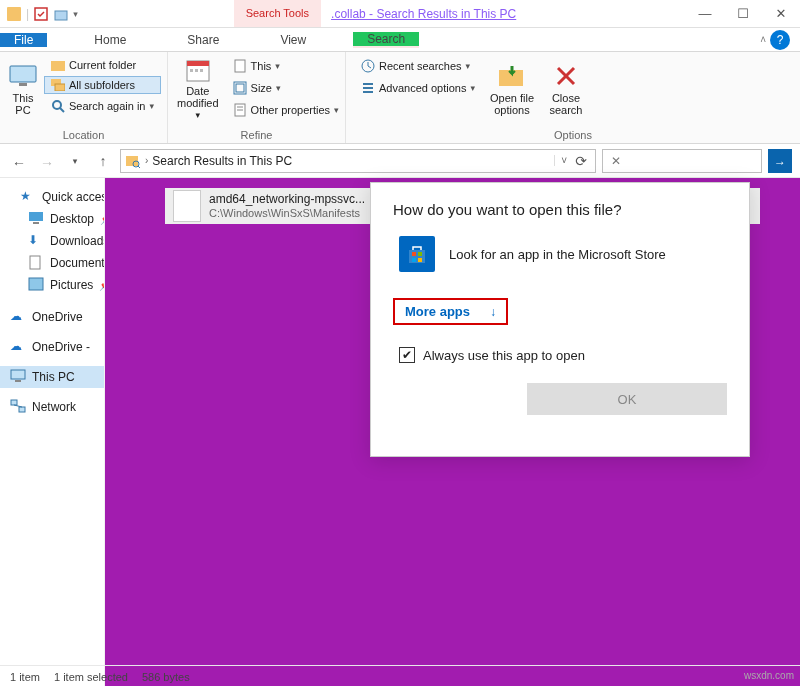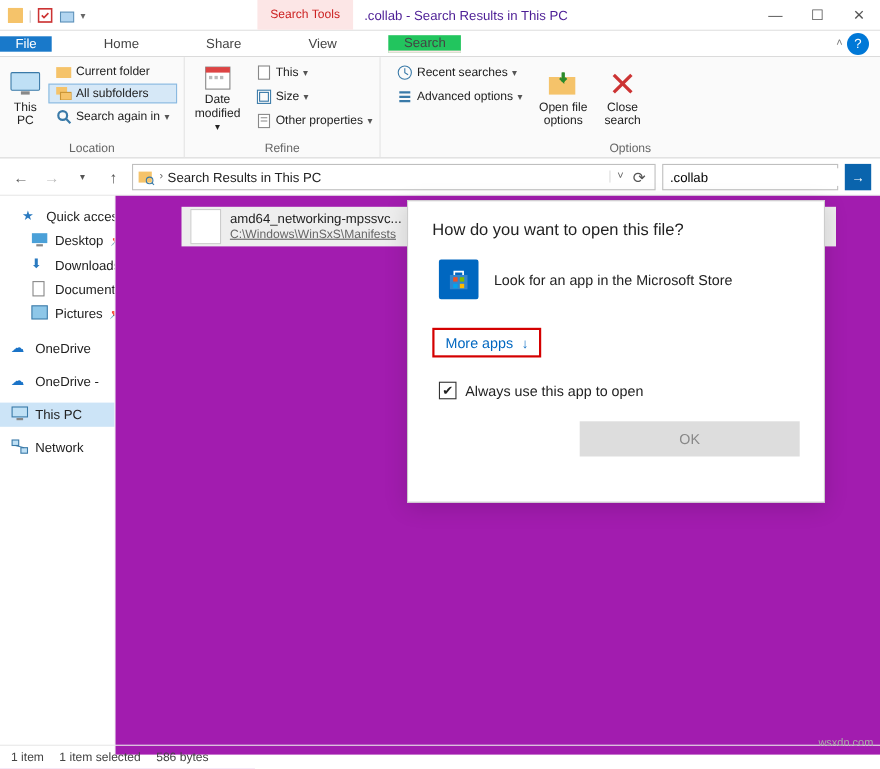--- a/index.html
+++ b/index.html
@@ -3,21 +3,21 @@
 <meta charset="utf-8">
 <style>
 * { box-sizing: border-box; font-family: "Segoe UI", Arial, sans-serif; }
 body { margin: 0; width: 800px; height: 699px; background: #fff; font-size: 12px; color: #222; overflow: hidden; position: relative; }
 
 
 .titlebar { height: 28px; display: flex; align-items: center; background: #fff; border-bottom: 1px solid #e0e0e0; }
 .qat { display: flex; align-items: center; gap: 4px; padding: 0 6px; }
 .qat-icon { width: 16px; height: 16px; display: flex; align-items: center; justify-content: center; }
 .search-tools-tab { margin-left: 150px; background: #fce6e6; padding: 2px 12px 4px; font-size: 11px; color: #c22; height: 100%; display: flex; align-items: center; }
-.title-text { margin-left: 10px; font-size: 12px; color: #4c1d95; }
+.title-text { margin-left: 10px; font-size: 12px; color: #8b5cf6; text-decoration: underline; }
 .winbtns { margin-left: auto; display: flex; }
 .winbtn { width: 38px; height: 28px; display: flex; align-items: center; justify-content: center; color: #555; font-size: 13px; }
 .help-icon { width: 20px; height: 20px; border-radius: 50%; background: #0078d7; color: #fff; display: flex; align-items: center; justify-content: center; font-size: 12px; margin-left: 4px; margin-right: 4px; }
 
 
 .tabs { height: 24px; display: flex; align-items: center; border-bottom: 1px solid #d8d8d8; gap: 33px; }
 .tab { padding: 0 14px; display: flex; align-items: center; font-size: 12px; color: #444; }
 .tab.file { background: #1979ca; color: #fff; }
 .tab.active { background: #22c55e; border-bottom: 2px solid #fce6e6; margin-bottom: -1px; }
 .caret-hint { margin-left: auto; margin-right: 6px; display: flex; align-items: center; color: #777; font-size: 10px; }
@@ -54,35 +54,35 @@
 .side-item .ico { width: 16px; height: 16px; flex-shrink: 0; }
 .side-item .pin { margin-left: auto; font-size: 10px; color: #888; }
 .side-group { padding-left: 10px; margin-bottom: 10px; }
 .side-item.head { padding-left: 10px; font-weight: normal; }
 
 .content { flex: 1; position: relative; background: #a21caf; }
 .result-row { margin: 10px 40px 0 60px; height: 36px; background: #eee; display: flex; align-items: center; padding: 0 8px; gap: 8px; }
 .result-row .ico { width: 28px; height: 32px; background: #fff; border: 1px solid #ccc; }
 .result-row .txt { display: flex; flex-direction: column; line-height: 1.2; }
 .result-row .name { font-size: 12px; color: #222; }
-.result-row .path { font-size: 11px; color: #666; text-decoration: underline; }
+.result-row .path { font-size: 11px; color: #666; }
 
 
 .dialog { position: absolute; left: 370px; top: 182px; width: 380px; height: 275px; background: #fff; border: 1px solid #ccc; box-shadow: 0 4px 20px rgba(0,0,0,0.15); padding: 18px 22px; }
 .dialog h3 { margin: 0 0 18px; font-size: 15px; font-weight: normal; color: #222; }
 .store-row { display: flex; align-items: center; gap: 14px; font-size: 13px; margin-bottom: 26px; padding-left: 6px; }
 .store-ico { width: 36px; height: 36px; background: #0067c0; display: flex; align-items: center; justify-content: center; color: #fff; border-radius: 2px; }
-.more-apps-wrap { border: 2px solid #d40000; display: inline-flex; align-items: center; gap: 8px; padding: 4px 10px; margin-bottom: 22px; }
+.more-apps-wrap { border: 2px solid #d40000; display: inline-flex; align-items: center; gap: 20px; padding: 4px 10px; margin-bottom: 22px; font-weight: bold; }
 .more-apps { color: #0067c0; font-size: 13px; }
 .always-row { display: flex; align-items: center; gap: 8px; font-size: 13px; margin-bottom: 20px; padding-left: 6px; }
 .chk { width: 16px; height: 16px; border: 1px solid #333; display: flex; align-items: center; justify-content: center; font-size: 12px; }
 .ok-btn { display: block; width: 200px; height: 32px; margin-left: auto; background: #ddd; color: #888; display: flex; align-items: center; justify-content: center; font-size: 13px; }
 
 
-.status { position: absolute; left: 0; bottom: 0; right: 0; height: 22px; border-top: 1px solid #e8e8e8; display: flex; align-items: center; padding: 0 10px; font-size: 11px; color: #444; gap: 14px; }
+.status { position: absolute; left: 0; bottom: 12px; right: 0; height: 22px; border-top: 1px solid #e8e8e8; display: flex; align-items: center; padding: 0 10px; font-size: 11px; color: #444; gap: 14px; }
 .watermark { position: absolute; right: 6px; bottom: 18px; font-size: 10px; color: #aaa; }
 
 
 svg { display: block; }
 </style>
 </head>
 <body>
 
 <div class="titlebar">
   <div class="qat">
@@ -277,21 +277,20 @@
           <circle cx="11" cy="11" r="3" fill="none" stroke="#3a7aa8"></circle>
           <line x1="13" y1="13" x2="15" y2="15" stroke="#3a7aa8"></line>
         </svg>
       </span>
     <span class="chev">›</span>
     <span>Search Results in This PC</span>
     <span class="chev refresh">˅</span>
     <span class="navbtn" style="width:20px">⟳</span>
   </div>
   <div class="search-box">
-    <input value=".collab" style="">
     <span class="clear">✕</span>
   </div>
   <div class="go-btn">
     <span>→</span>
   </div>
 </div>
 
 <div class="body">
   <div class="sidebar">
     <div class="side-group">

